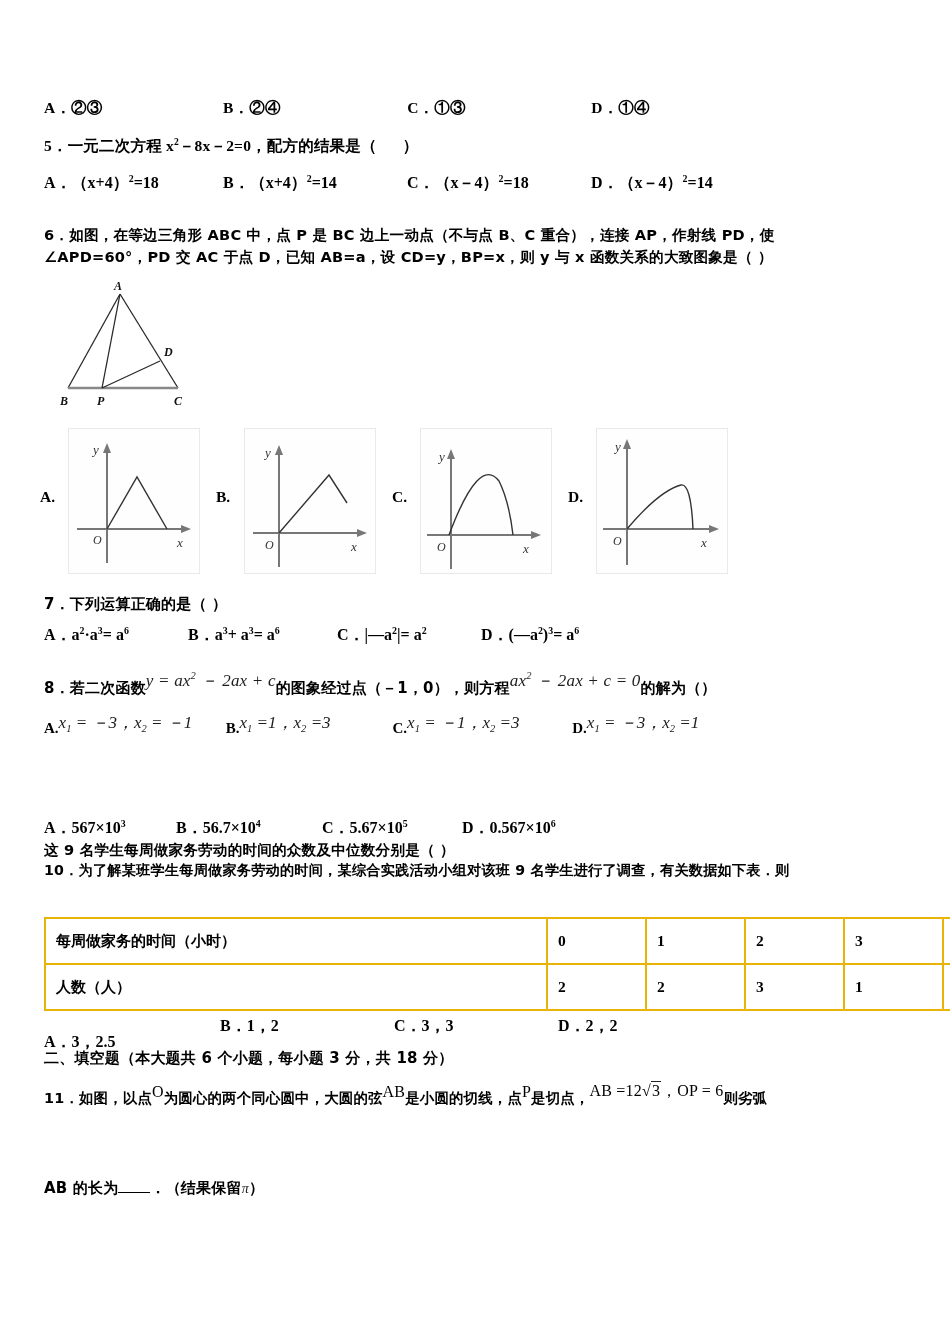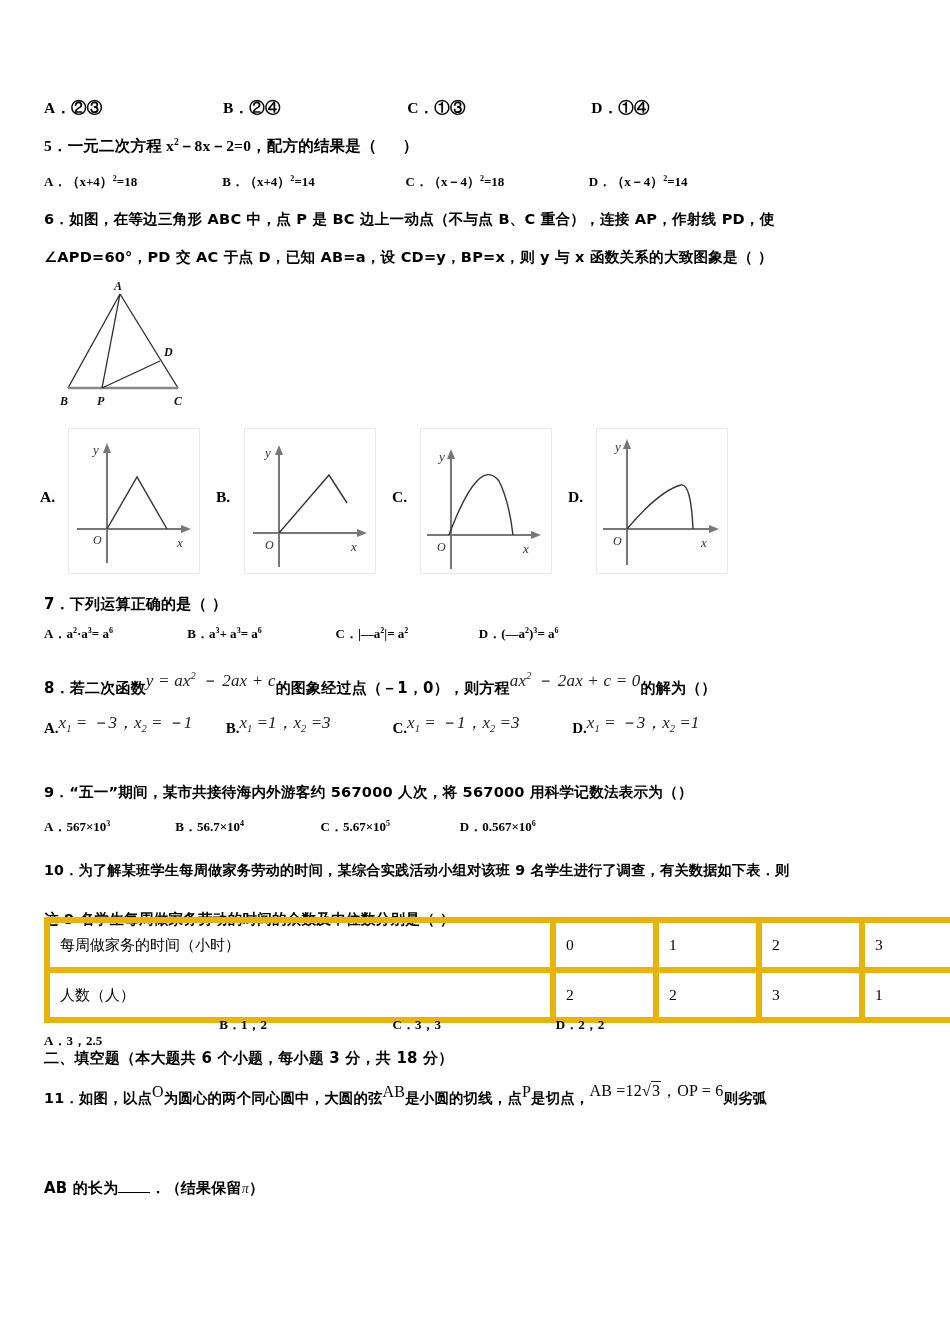--- a/index.html
+++ b/index.html
@@ -58,21 +58,21 @@
     font-size: 16px;
   }
 
   
   .optrow {
     position: absolute;
     left: 44px;
     width: 880px;
     white-space: nowrap;
     font-weight: bold;
-    font-size: 13px;
+    font-size: 16px;
   }
   .optrow > span.cell {
     display: inline-block;
     vertical-align: top;
   }
 
   
   .figure-tri {
     position: absolute;
     left: 50px;
@@ -117,24 +117,24 @@
   
   .q10table {
     position: absolute;
     left: 44px;
     top: 917px;
     width: 868px;
     border-collapse: collapse;
     table-layout: fixed;
   }
   .q10table td {
-    border: 6px solid #eab308;
+    border: 2px solid #eab308;
     height: 44px;
     padding: 0 10px;
-    font-weight: normal;
+    font-weight: bold;
     font-size: 15.5px;
     font-family: "DejaVu Sans", "Liberation Sans", sans-serif;
     vertical-align: middle;
   }
   .q10table td.lbl {
     width: 480px;
     font-size: 15px;
   }
   .q10table td.num {
     width: 77px;
@@ -173,21 +173,21 @@
       <span>B．</span><span>（x+4）</span><sup>2</sup><span>=14</span>
     </span>
     <span class="cell" style="width:180px;">
       <span>C．</span><span>（x－4）</span><sup>2</sup><span>=18</span>
     </span>
     <span class="cell">
       <span>D．</span><span>（x－4）</span><sup>2</sup><span>=14</span>
     </span>
   </div>
 
-  <div class="row cn" style="top:210px;font-size:14.6px;">6．如图，在等边三角形 ABC 中，点 P 是 BC 边上一动点（不与点 B、C 重合），连接 AP，作射线 PD，使</div>
+  <div class="row cn" style="top:226px;font-size:14.6px;">6．如图，在等边三角形 ABC 中，点 P 是 BC 边上一动点（不与点 B、C 重合），连接 AP，作射线 PD，使</div>
   <div class="row cn" style="top:248px;font-size:14.6px;">∠APD=60°，PD 交 AC 于点 D，已知 AB=a，设 CD=y，BP=x，则 y 与 x 函数关系的大致图象是（      ）</div>
 
   <div class="figure-tri">
     <svg width="200" height="140" viewBox="0 0 200 140">
 
       <line x1="18" y1="110" x2="70" y2="16" stroke="#2a2a2a" stroke-width="1.3"></line>
       <line x1="70" y1="16" x2="128" y2="110" stroke="#2a2a2a" stroke-width="1.3"></line>
       <line x1="18" y1="110" x2="128" y2="110" stroke="#888888" stroke-width="2.6"></line>
 
       <line x1="70" y1="16" x2="52" y2="110" stroke="#2a2a2a" stroke-width="1.3"></line>
@@ -298,39 +298,38 @@
       <span>B.</span><span class="mathi" style="position:relative;top:-5px;"><span>x</span><sub>1</sub><span> =1，</span><span>x</span><sub>2</sub><span> =3</span></span>
     </span>
     <span class="cell" style="width:176px;">
       <span>C.</span><span class="mathi" style="position:relative;top:-5px;"><span>x</span><sub>1</sub><span> = －1，</span><span>x</span><sub>2</sub><span> =3</span></span>
     </span>
     <span class="cell">
       <span>D.</span><span class="mathi" style="position:relative;top:-5px;"><span>x</span><sub>1</sub><span> = －3，</span><span>x</span><sub>2</sub><span> =1</span></span>
     </span>
   </div>
 
-  <div class="row cn" style="top:783px;font-size:14.6px;">9．“五一”期间，某市共接待海内外游客约 567000 人次，将 567000 用科学记数法表示为（）</div>
 
   <div class="optrow" style="top:818px;">
     <span class="cell" style="width:128px;">
       <span>A．</span><span>567×10</span><sup>3</sup>
     </span>
     <span class="cell" style="width:142px;">
       <span>B．</span><span>56.7×10</span><sup>4</sup>
     </span>
     <span class="cell" style="width:136px;">
       <span>C．</span><span>5.67×10</span><sup>5</sup>
     </span>
     <span class="cell">
       <span>D．</span><span>0.567×10</span><sup>6</sup>
     </span>
   </div>
 
   <div class="row cn" style="top:861px;font-size:14.2px;">10．为了解某班学生每周做家务劳动的时间，某综合实践活动小组对该班 9 名学生进行了调查，有关数据如下表．则</div>
-  <div class="row cn" style="top:910px;font-size:14.6px;">这 9 名学生每周做家务劳动的时间的众数及中位数分别是（      ）</div>
+  <div class="row cn" style="top:841px;font-size:14.6px;">这 9 名学生每周做家务劳动的时间的众数及中位数分别是（      ）</div>
 
   <table class="q10table">
     <tbody>
         <tr>
       <td class="lbl">每周做家务的时间（小时）</td>
       <td class="num">0</td>
       <td class="num">1</td>
       <td class="num">2</td>
       <td class="num">3</td>
       <td class="num">4</td>

